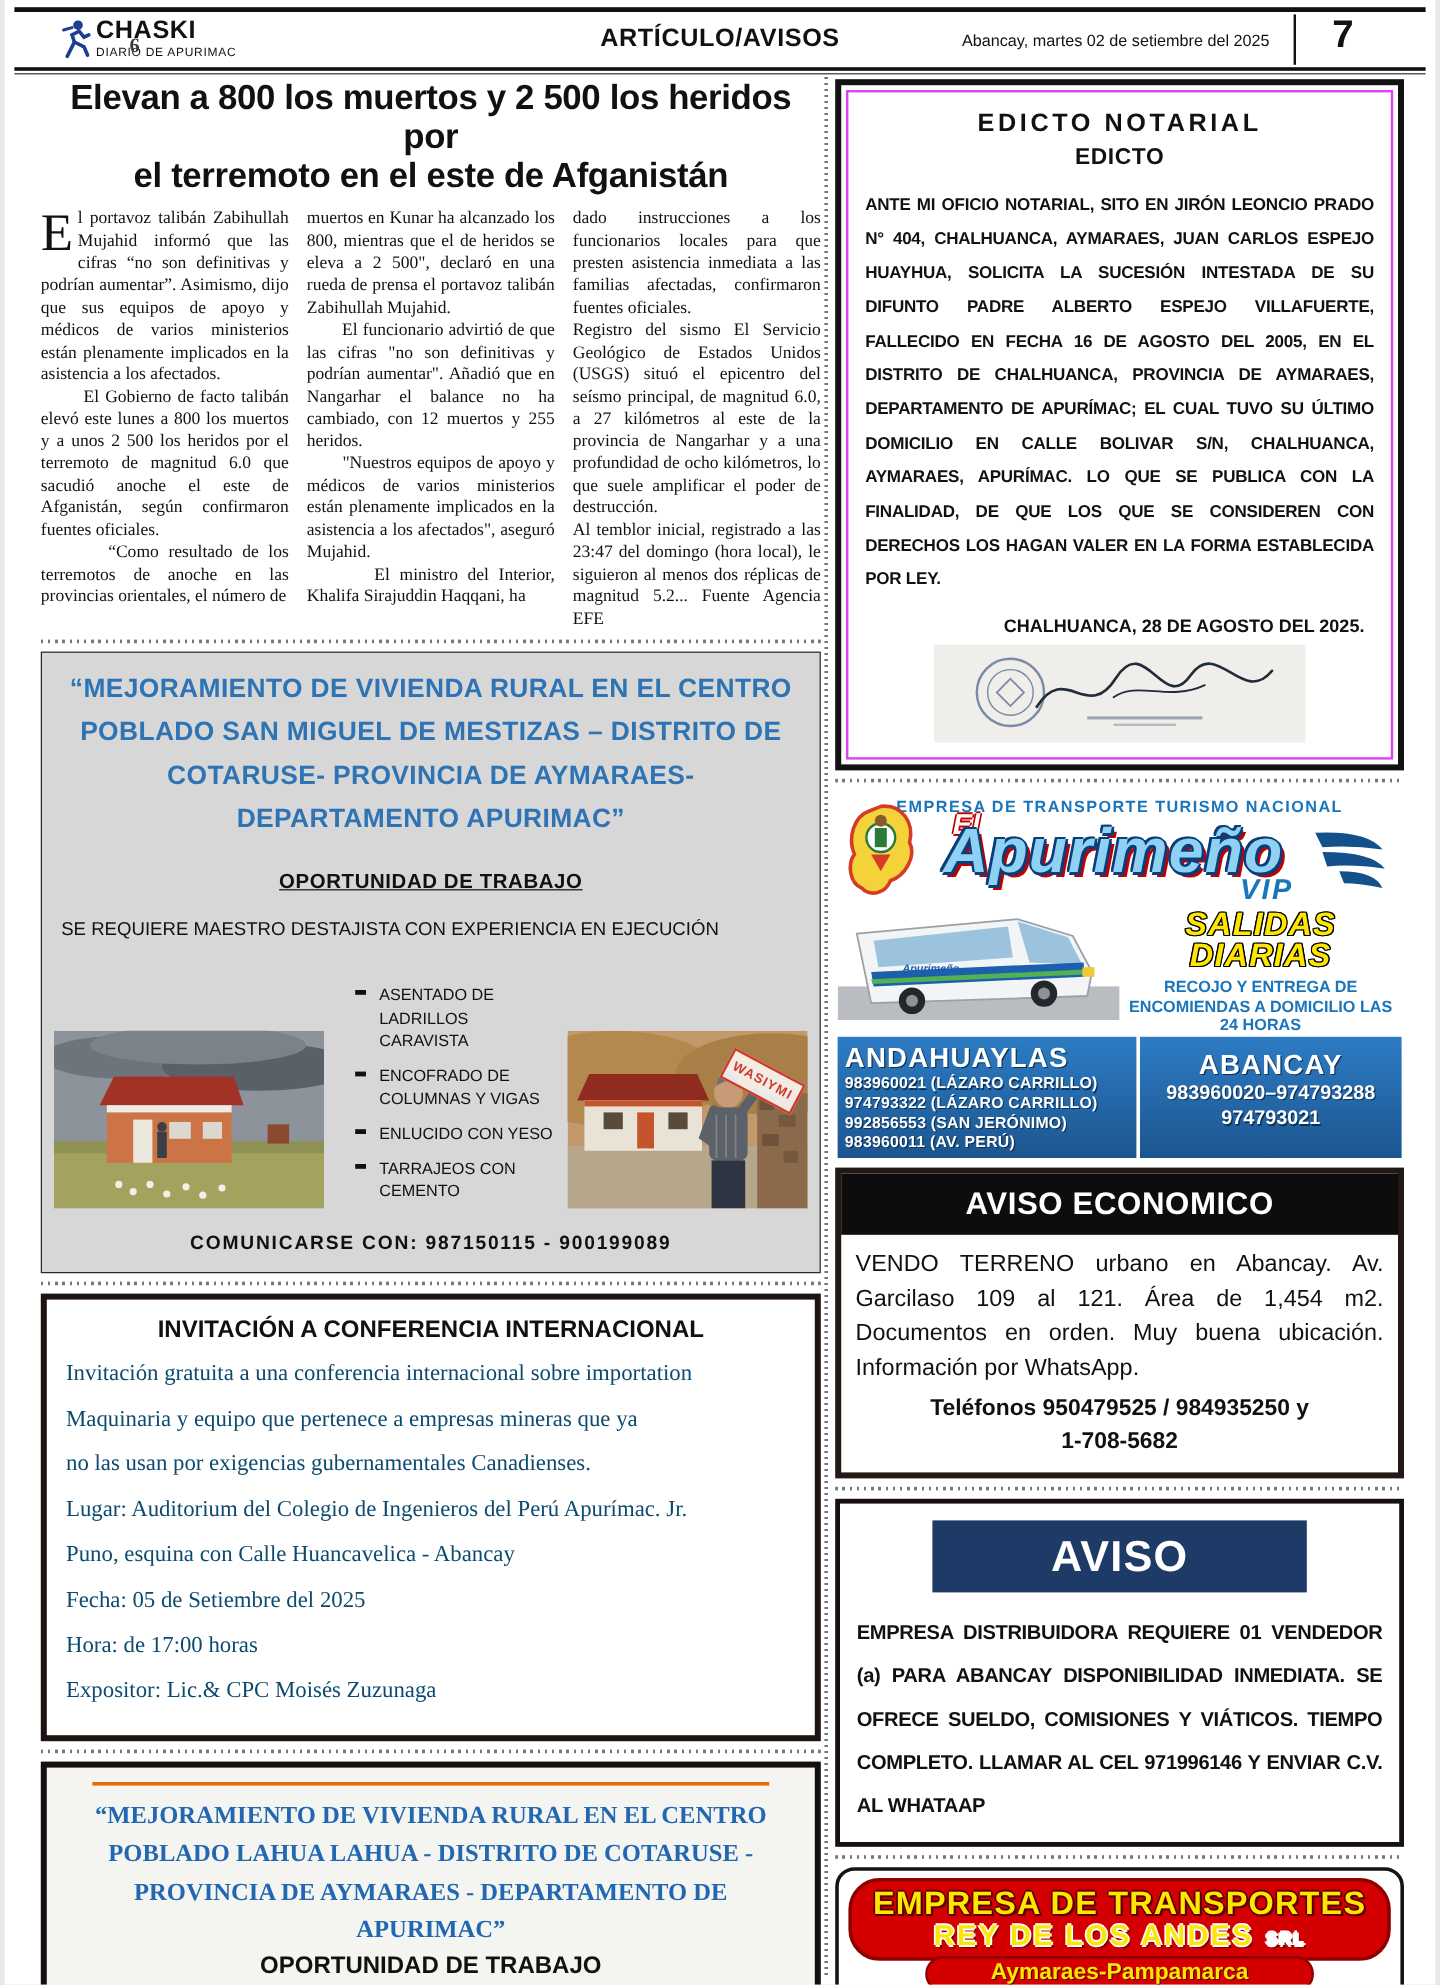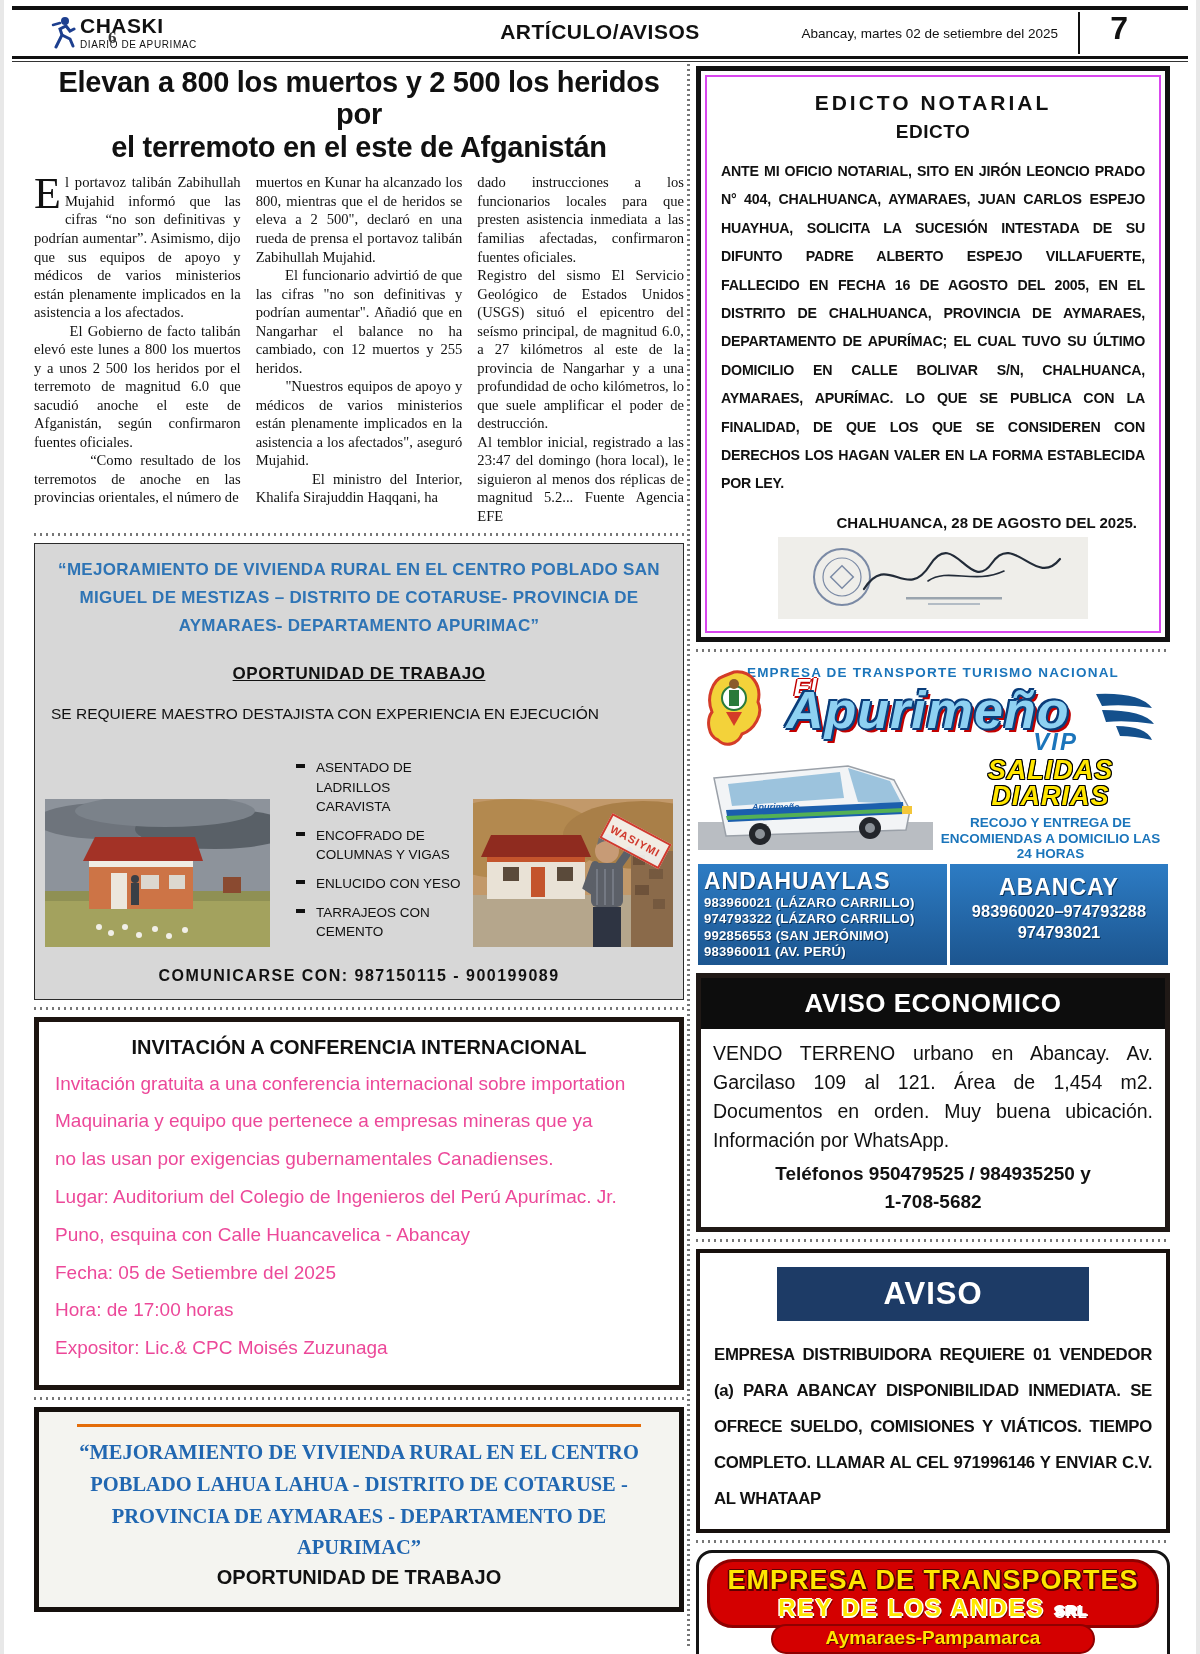--- a/index.html
+++ b/index.html
@@ -30,38 +30,38 @@
   
   .article h1{margin:2px 0 10px;text-align:center;font-size:29px;line-height:1.12;
               font-weight:bold;letter-spacing:-.3px;}
   .article-cols{display:flex;gap:15px;font-family:"Liberation Serif",serif;
                 font-size:14.6px;line-height:1.27;text-align:justify;}
   .acol{flex:1;white-space:pre-line;}
   .dropcap{float:left;font-size:44px;line-height:.82;font-weight:normal;
            padding:3px 4px 0 0;font-family:"Liberation Serif",serif;}
   
   .ad1{background:#d7d7d7;border:1px solid #2a2a2a;padding:12px 10px 14px;}
-  .ad1-title{color:#2e74b5;font-weight:bold;font-size:17px;text-align:center;
+  .ad1-title{color:#2e74b5;font-weight:bold;font-size:22px;text-align:center;
              line-height:1.65;letter-spacing:.3px;}
   .ad1-sub{text-align:center;font-weight:bold;font-size:17px;text-decoration:underline;
            letter-spacing:.5px;margin:24px 0 14px;}
   .ad1-req{font-size:15.5px;line-height:2.1;margin:0 0 6px 6px;}
   .ad1-row{display:flex;gap:12px;align-items:flex-end;}
   .photo{position:relative;border:0;}
   .bullets{flex:1;padding-top:22px;font-size:13.5px;line-height:1.45;}
   .bullet{margin-bottom:9px;position:relative;padding-left:34px;}
   .bullet::before{content:"";position:absolute;left:14px;top:6px;width:9px;height:4px;background:#111;}
   .ad1-contact{text-align:center;font-weight:bold;font-size:16px;letter-spacing:1.5px;margin-top:16px;}
   .badge-wasiymi{position:absolute;right:4px;top:28px;transform:rotate(28deg);
      background:rgba(255,255,255,.85);border:2px solid #d03a2e;color:#d03a2e;font-weight:bold;
      font-size:11px;padding:6px 4px;letter-spacing:1px;}
   
   .invit{border:5px solid #1c1410;background:#fff;padding:14px 16px 10px;}
   .invit-title{text-align:center;font-weight:bold;font-size:20px;margin-bottom:14px;}
-  .invit-line{font-size:19px;line-height:1.2;margin-bottom:15px;color:#ec4899;}
+  .invit-line{font-size:19px;line-height:1.2;margin-bottom:15px;color:#0c4a6e;font-family:Liberation Serif, serif;}
   
   .ad2{border:5px solid #15100d;background:#f4f4f0;padding:8px 12px 10px;}
   .ad2-rule{height:3px;background:#e46d0a;margin:4px 26px 10px;}
   .ad2-title{font-family:"Liberation Serif",serif;color:#2167b1;font-weight:bold;
              font-size:20.5px;text-align:center;line-height:1.55;}
   .ad2-sub{text-align:center;font-weight:bold;font-size:20px;margin:2px 0 8px;}
   
   .edicto{border:5px solid #121212;padding:4px;background:#fff;}
   .edicto-inner{border:2px solid #d946ef;padding:10px 14px 8px;}
   .edicto-title{text-align:center;font-weight:bold;font-size:21px;letter-spacing:3px;margin:4px 0 6px;}
@@ -99,21 +99,21 @@
   .bphone2{font-weight:bold;font-size:16.5px;line-height:1.3;text-shadow:1px 1px 0 #0a3158;}
   
   .aveco{border:5px solid #201916;background:#fff;}
   .aveco-head{background:#0d0d0d;color:#fff;text-align:center;font-weight:bold;
               font-size:26px;padding:10px 0;letter-spacing:.5px;}
   .aveco-body{padding:10px 12px 4px;font-size:19.5px;line-height:1.5;text-align:justify;}
   .aveco-tel{text-align:center;font-weight:bold;font-size:19px;line-height:1.5;padding-bottom:10px;}
   
   .aviso{border:4px solid #17100d;background:#fff;padding-bottom:12px;}
   .aviso-head{width:312px;margin:14px auto 16px;background:#1d3b66;color:#fff;text-align:center;
-              font-weight:bold;font-size:31px;padding:9px 0;letter-spacing:1px;}
+              font-weight:bold;font-size:36px;padding:9px 0;letter-spacing:1px;}
   .aviso-body{padding:0 14px;font-weight:bold;font-size:16.8px;line-height:2.15;
               letter-spacing:-.3px;text-align:justify;}
   
   .rey{border:3px solid #141414;border-radius:16px;background:#fff;padding:6px 8px 4px;position:relative;}
   .rey-banner{background:#d40000;border:3px solid #8f0000;border-radius:26px;text-align:center;
               padding:3px 4px 5px;}
   .rey-l1{font-weight:bold;font-size:27px;letter-spacing:1px;color:#ffe600;
      text-shadow:1.5px 0 #5d0000,-1.5px 0 #5d0000,0 1.5px #5d0000,0 -1.5px #5d0000,2px 2px 0 #5d0000;}
   .rey-l2{font-weight:bold;font-size:24px;letter-spacing:2px;color:#ffe600;line-height:1.0;
      text-shadow:1.5px 0 #fff,-1.5px 0 #fff,0 1.5px #fff,0 -1.5px #fff,2px 2px 0 #7c0000;}

